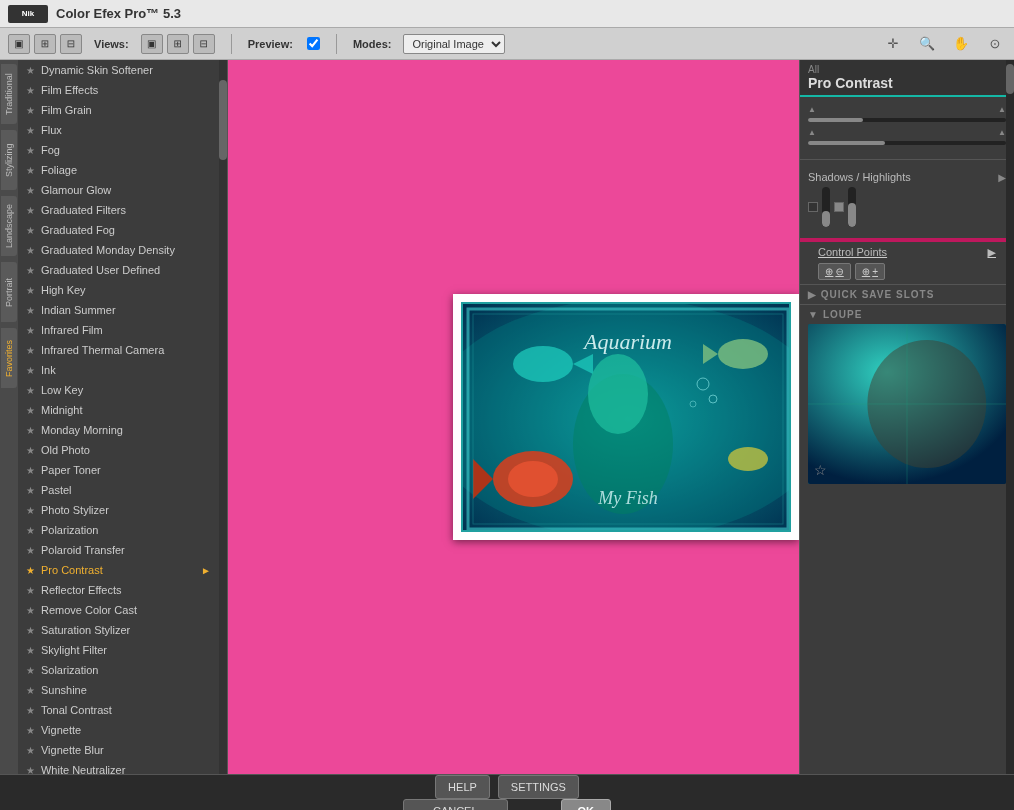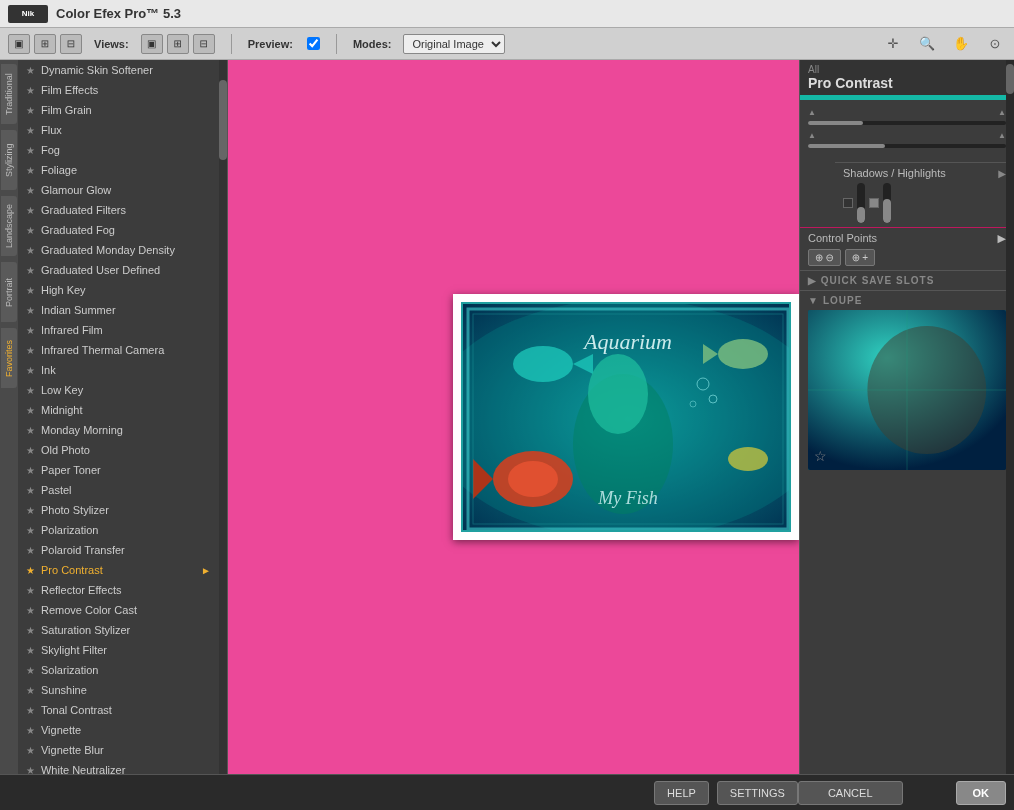--- a/index.html
+++ b/index.html
@@ -37,65 +37,65 @@
     .filter-arrow { margin-left: auto; font-size: 10px; color: #f0b030; }
 
     
     .canvas-area { flex: 1; background: #ec4899; display: flex; flex-direction: column; align-items: flex-end; justify-content: center; position: relative; overflow: hidden; }
     .canvas-wrapper { background: white; padding: 8px; box-shadow: 0 2px 8px rgba(0,0,0,0.5); }
     .canvas-image { width: 330px; height: 230px; background: linear-gradient(135deg, #006060 0%, #008080 30%, #00a0a0 60%, #004040 100%); display: flex; align-items: center; justify-content: center; position: relative; overflow: hidden; border: 2px solid #20a0a0; }
     .canvas-caption { margin-top: 6px; text-align: center; font-size: 10px; color: #bbb; }
 
     
     .right-panel { width: 215px; background: #3c3c3c; border-left: 1px solid #555; display: flex; flex-direction: column; overflow: hidden; }
-    .right-panel-header { padding: 4px 8px; background: #333; border-bottom: 5px solid #14b8a6; }
+    .right-panel-header { padding: 4px 8px; background: #333; border-bottom: 2px solid #14b8a6; }
     .right-panel-all { font-size: 10px; color: #888; }
     .right-panel-title { font-size: 14px; font-weight: bold; color: #ddd; }
 
     
     .controls-section { padding: 8px; flex: 0 0 auto; }
     .control-row { display: flex; align-items: center; margin-bottom: 8px; }
     .control-label { font-size: 11px; color: #bbb; flex: 1; }
     .control-thumb { width: 28px; height: 20px; background: #f0b030; border-radius: 10px; display: flex; align-items: center; justify-content: center; margin-right: 4px; position: relative; }
     .control-thumb::before { content: '👆'; font-size: 14px; transform: scaleX(-1); display: inline-block; }
     .control-value { font-size: 11px; color: #ddd; width: 28px; text-align: right; }
     .control-slider-track { height: 4px; background: #222; border-radius: 2px; margin: 2px 0 6px; position: relative; }
     .control-slider-fill { height: 100%; background: #888; border-radius: 2px; }
     .control-slider-arrows { display: flex; justify-content: space-between; align-items: center; margin-bottom: 4px; }
     .control-arrow { color: #888; font-size: 8px; cursor: pointer; }
 
     
-    .sh-section { padding: 4px 8px; border-top: 1px solid #555; margin-left: 35px; }
+    .sh-section { padding: 11px 8px; border-top: 1px solid #555; }
     .sh-header { display: flex; align-items: center; justify-content: space-between; margin-bottom: 4px; }
     .sh-title { font-size: 11px; color: #bbb; }
     .sh-arrow { font-size: 10px; color: #888; cursor: pointer; }
     .sh-slider-group { display: flex; flex-direction: column; align-items: center; gap: 2px; }
     .sh-slider-v { width: 8px; height: 40px; background: #222; border-radius: 4px; position: relative; overflow: hidden; }
     .sh-slider-v-fill { position: absolute; bottom: 0; width: 100%; background: #888; border-radius: 4px; }
     .sh-row { display: flex; gap: 4px; align-items: center; }
     .sh-box { width: 10px; height: 10px; background: #333; border: 1px solid #666; }
 
     
-    .cp-section { padding: 4px 8px; border-top: 1px solid #be185d; }
+    .cp-section { padding: 4px 18px; border-top: 4px solid #be185d; text-decoration: underline; }
     .cp-header { font-size: 11px; color: #bbb; margin-bottom: 4px; display: flex; justify-content: space-between; }
     .cp-buttons { display: flex; gap: 4px; }
     .cp-btn { background: #555; border: 1px solid #777; border-radius: 2px; padding: 2px 6px; font-size: 10px; color: #ccc; cursor: pointer; display: flex; align-items: center; gap: 2px; }
 
     
     .qs-section { padding: 4px 8px; border-top: 1px solid #555; }
     .qs-header { font-size: 10px; color: #888; font-weight: bold; letter-spacing: 1px; cursor: pointer; display: flex; align-items: center; gap: 4px; }
 
     
     .loupe-section { padding: 4px 8px; border-top: 1px solid #555; flex: 1; display: flex; flex-direction: column; }
     .loupe-header { font-size: 10px; color: #888; font-weight: bold; letter-spacing: 1px; margin-bottom: 4px; cursor: pointer; display: flex; align-items: center; gap: 4px; }
     .loupe-image { width: 100%; height: 160px; background: linear-gradient(135deg, #005060 0%, #007080 50%, #002030 100%); border-radius: 2px; overflow: hidden; position: relative; }
     .loupe-star { position: absolute; bottom: 6px; left: 6px; color: #888; font-size: 14px; cursor: pointer; }
 
     
-    .bottom-bar { height: 36px; background: #2a2a2a; border-top: 1px solid #555; display: flex; align-items: center; justify-content: flex-end; padding: 0 8px; }
+    .bottom-bar { height: 36px; background: #2a2a2a; border-top: 1px solid #555; display: flex; align-items: center; justify-content: flex-start; padding: 0 8px; flex-direction: column; }
     .bottom-left { display: flex; gap: 8px; }
     .bottom-btn { height: 24px; padding: 0 12px; background: #555; border: 1px solid #777; border-radius: 3px; font-size: 11px; color: #ddd; cursor: pointer; display: flex; align-items: center; }
     .bottom-right { display: flex; gap: 8px; align-items: center; }
     .cancel-btn { height: 24px; padding: 0 29px; background: #555; border: 1px solid #777; border-radius: 3px; font-size: 11px; color: #ddd; cursor: pointer; }
     .ok-btn { height: 24px; padding: 0 16px; background: #888; border: 1px solid #aaa; border-radius: 3px; font-size: 11px; color: #fff; cursor: pointer; font-weight: bold; margin-left: 45px; }
 
     
     .scrollbar-track { width: 8px; background: #333; position: relative; }
     .scrollbar-thumb { width: 8px; height: 80px; background: #666; border-radius: 4px; position: absolute; top: 20px; }
 

